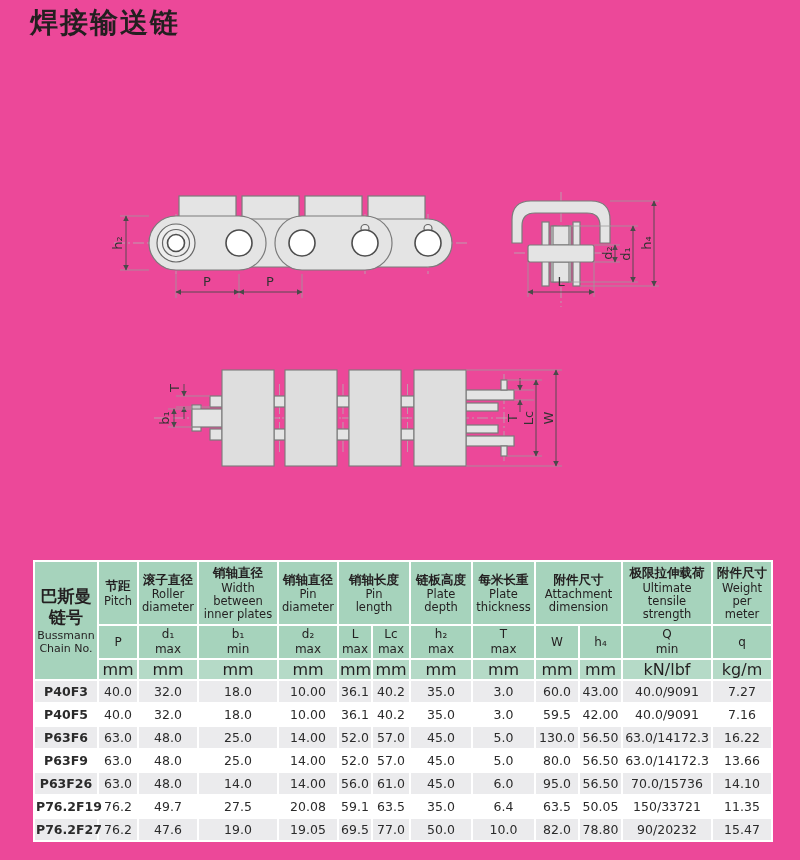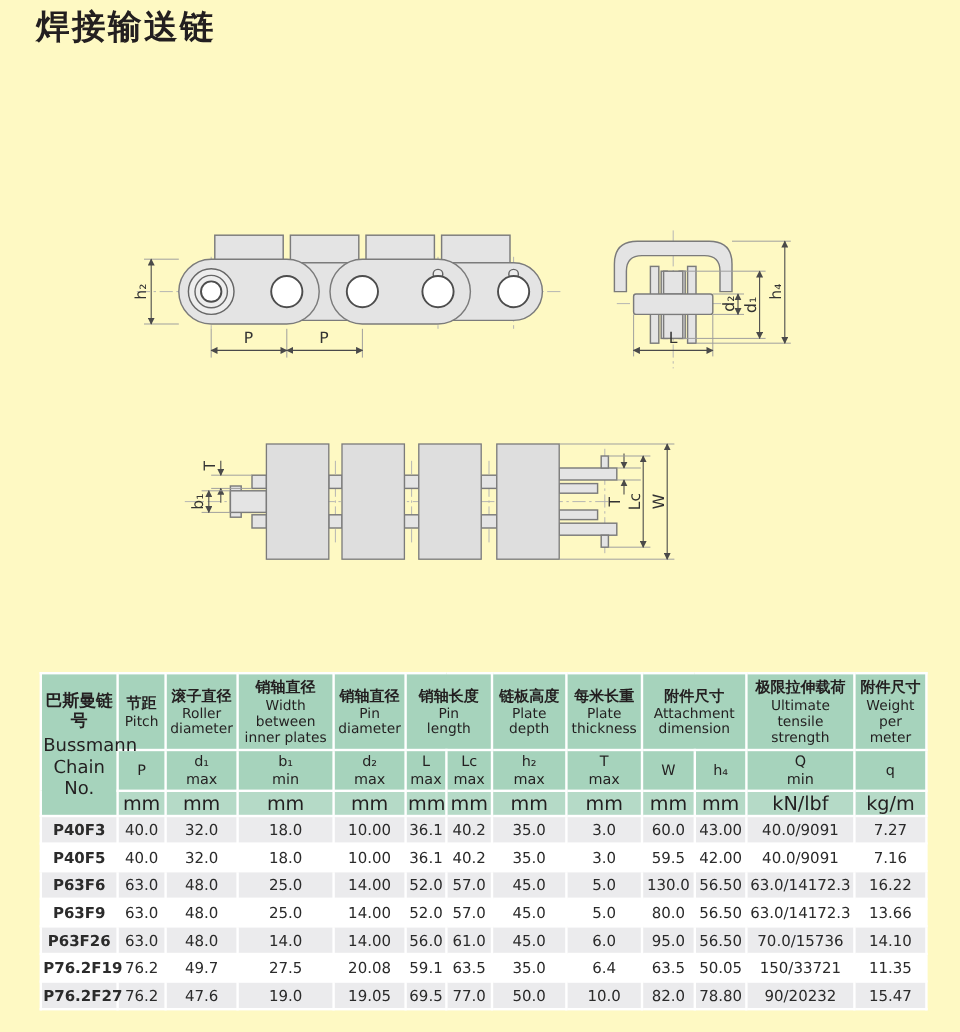--- a/index.html
+++ b/index.html
@@ -1,16 +1,16 @@
 <!DOCTYPE html>
 <html><head>
 <meta charset="utf-8">
 <style>
   html,body{margin:0;padding:0;background:#ffffff;}
-  .page{position:relative;width:800px;height:860px;background:#fef9c3;overflow:hidden;
+  .page{position:relative;width:800px;height:860px;background:#ec4899;overflow:hidden;
         font-family:"DejaVu Sans","Liberation Sans",sans-serif;color:#231f20;}
   
   .title-block{position:absolute;left:30px;top:8px;}
   .title-cn{font-size:28px;font-weight:bold;line-height:1.1;letter-spacing:2px;}
   .title-en{font-size:19px;font-weight:bold;line-height:1.2;margin-top:2px;letter-spacing:.3px;}
   
   .dwg{position:absolute;}
   .part{fill:#e4e4e4;stroke:#7b7b7b;stroke-width:1.2;}
   .part2{fill:#dedede;stroke:#7b7b7b;stroke-width:1.1;}
   .hole{fill:#ffffff;stroke:#4d4d4d;stroke-width:1.6;}
@@ -23,22 +23,22 @@
   .tbl-wrap{position:absolute;left:33px;top:560px;}
   table.spec{border-collapse:collapse;table-layout:fixed;width:738px;font-size:12px;}
   table.spec th,table.spec td{border:2px solid #ffffff;padding:0 1px;text-align:center;vertical-align:middle;font-weight:normal;}
   thead th{background:#a6d3bc;}
   thead tr.unit-row th{background:#b5dac7;height:18px;font-size:16px;}
   thead tr.name-row th{height:62px;}
   thead tr.sym-row th{height:32px;white-space:pre-line;line-height:1.25;font-size:12px;}
   .cn{display:block;font-weight:bold;font-size:12.5px;line-height:1.25;}
   .en{display:block;font-size:11.5px;line-height:1.12;white-space:pre-line;margin-top:1px;}
   th.corner{text-align:left;padding-left:7px;}
-  th.corner .cn{font-size:14px;}
-  th.corner .en{font-size:15px;line-height:1.2;}
+  th.corner .cn{font-size:17px;}
+  th.corner .en{font-size:11px;line-height:1.2;}
   tbody td{height:21px;font-size:12.5px;color:#2b2b2b;}
   tbody td:first-child{font-weight:bold;text-align:center;}
   tbody tr:nth-child(odd){background:#ebebed;}
   tbody tr:nth-child(even){background:#ffffff;}
 </style>
 </head>
 <body>
 
 <div class="page">
 

